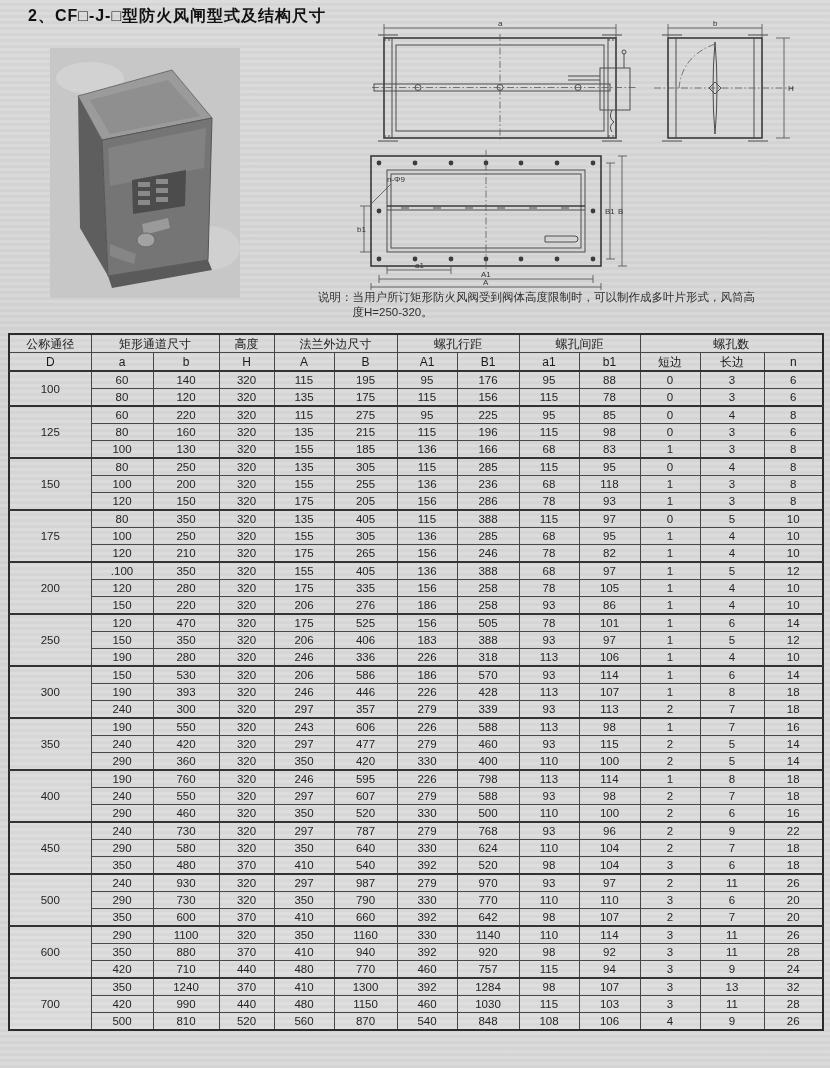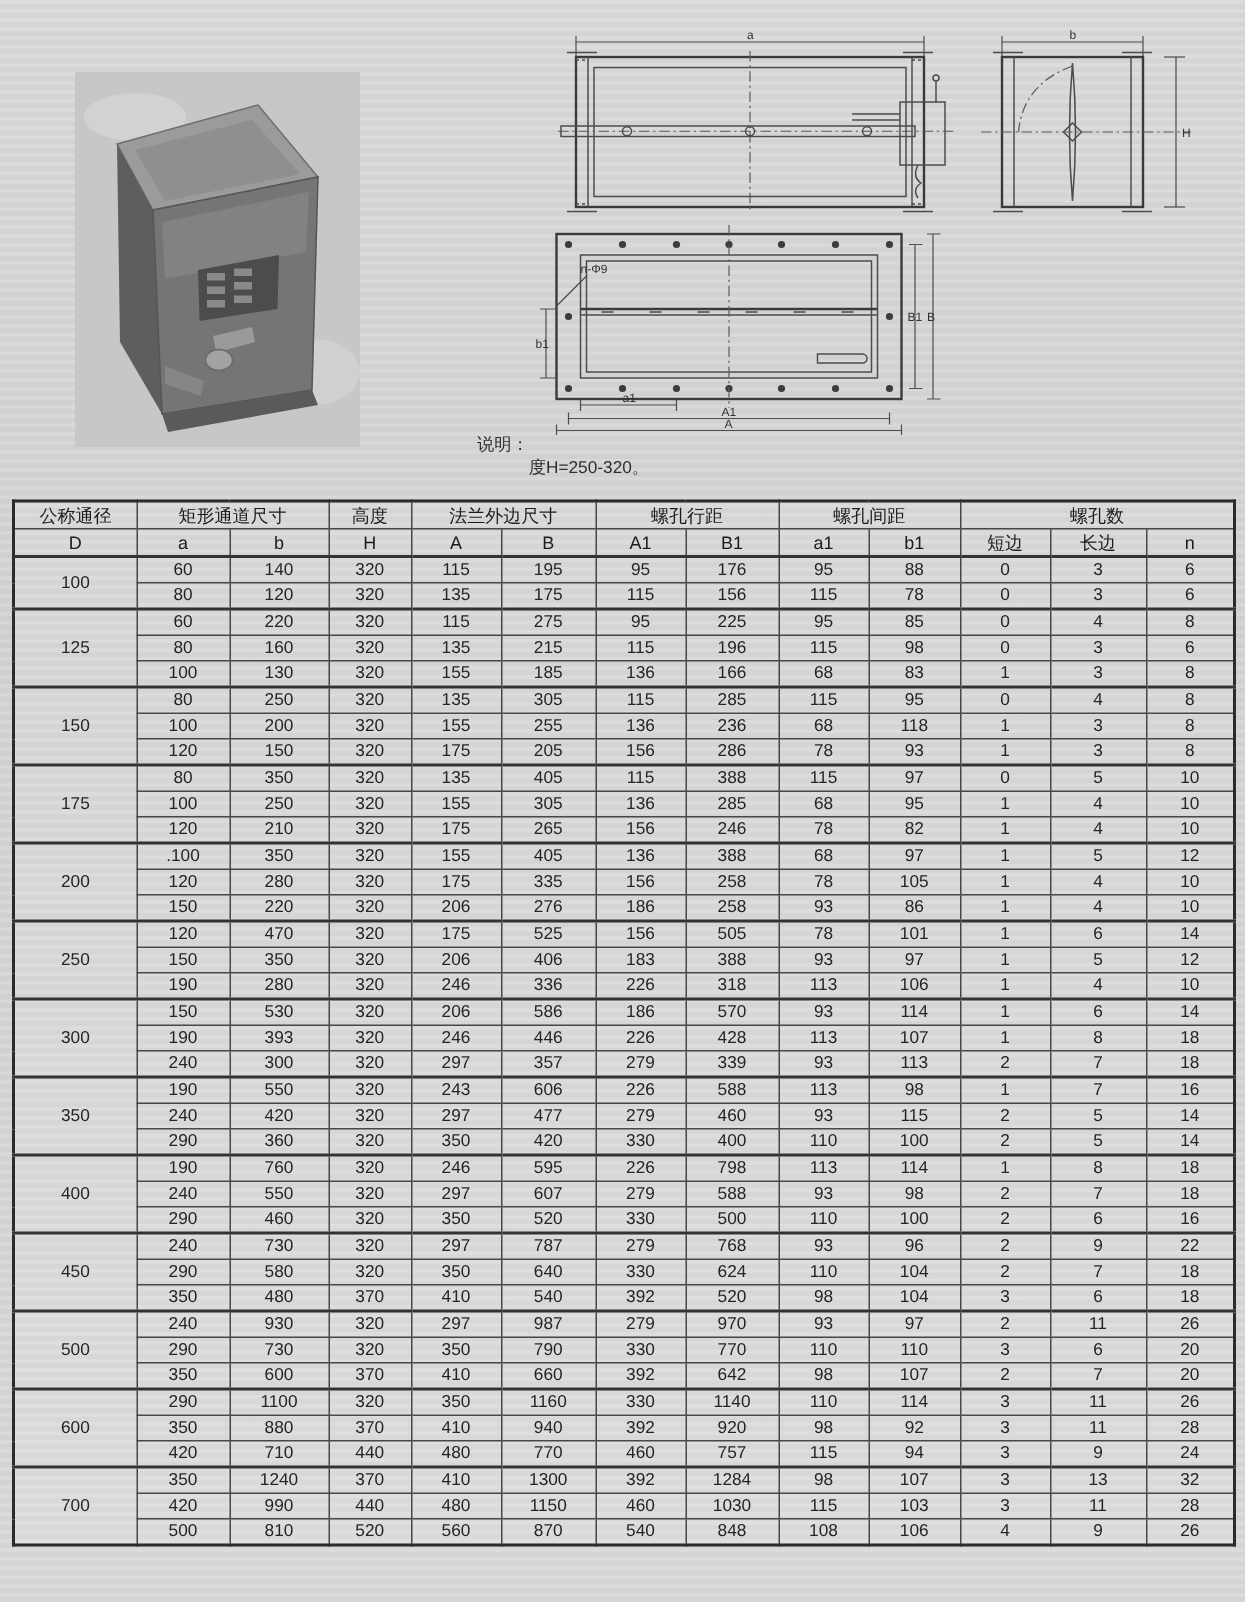--- a/index.html
+++ b/index.html
@@ -57,20 +57,21 @@
   table.dim-table{border:2px solid #2b2b2b;}
   table.dim-table thead th{font-size:12px;height:17px;color:#1b1b1b;}
   tr.group-start td{border-top:2px solid #333;}
   td.dn-cell{font-size:12px;color:#222;}
 </style>
 </head>
 <body>
 
 <div class="page">
 
+  <div class="title">2、CF□-J-□型防火风闸型式及结构尺寸</div>
 
   <div class="photo">
     <svg width="190" height="250" viewBox="0 0 190 250">
       <rect x="0" y="0" width="190" height="250" fill="#c7c7c7"></rect>
       <ellipse cx="40" cy="30" rx="34" ry="16" fill="#d2d2d2"></ellipse>
       <ellipse cx="160" cy="200" rx="30" ry="22" fill="#d0d0d0"></ellipse>
 
       <polygon points="28,48 122,22 162,70 52,92" fill="#9b9b9b" stroke="#6d6d6d" stroke-width="1"></polygon>
       <polygon points="40,52 118,32 150,68 60,86" fill="#8f8f8f"></polygon>
 
@@ -240,21 +241,21 @@
       <line class="dim" x1="265" y1="8" x2="265" y2="118"></line>
       <line class="dim" x1="261" y1="8" x2="270" y2="8"></line>
       <line class="dim" x1="261" y1="118" x2="270" y2="118"></line>
       <text x="261" y="66">B</text>
     </svg>
   </div>
 
   <div class="note">
     <span class="note-label">说明：</span>
     <span class="note-body">
-      <br>
+      <span>当用户所订矩形防火风阀受到阀体高度限制时，可以制作成多叶片形式，风筒高</span><br>
       <span>度H=250-320。</span>
     </span>
   </div>
 
   <div class="tbl-wrap">
     <table class="dim-table">
       <colgroup>
         <col style="width:82px">
           <col style="width:62px">
           <col style="width:66px">

